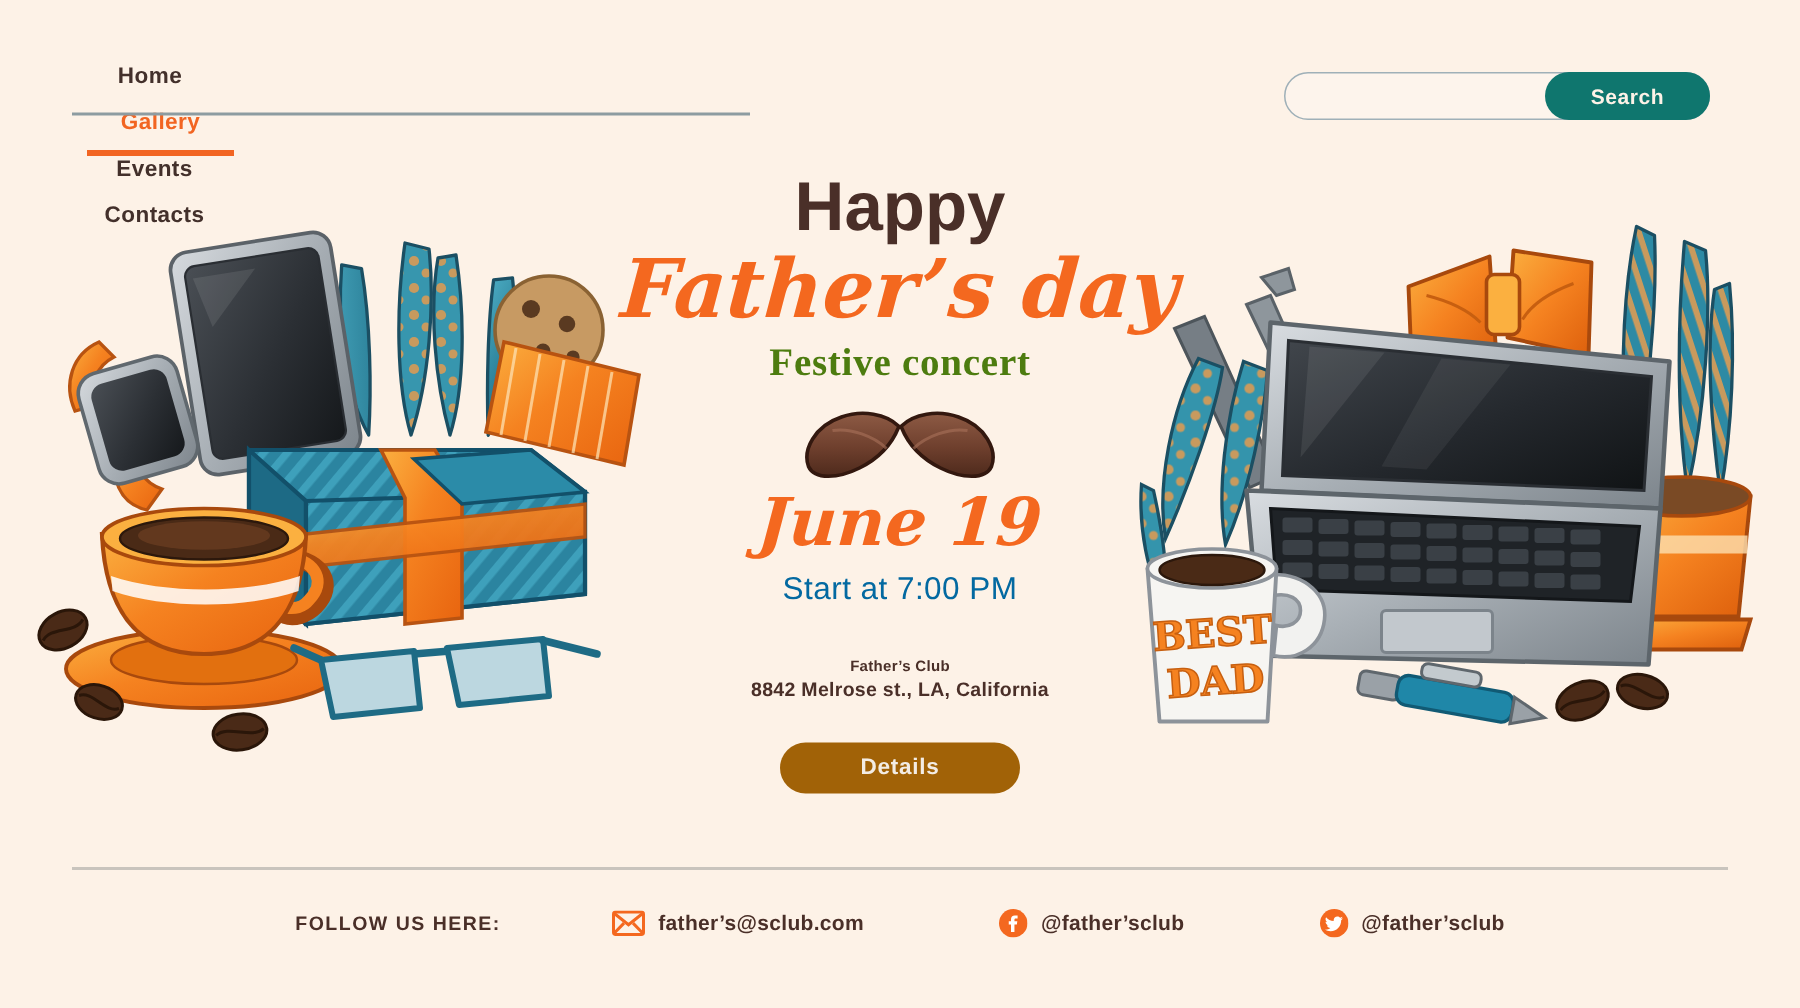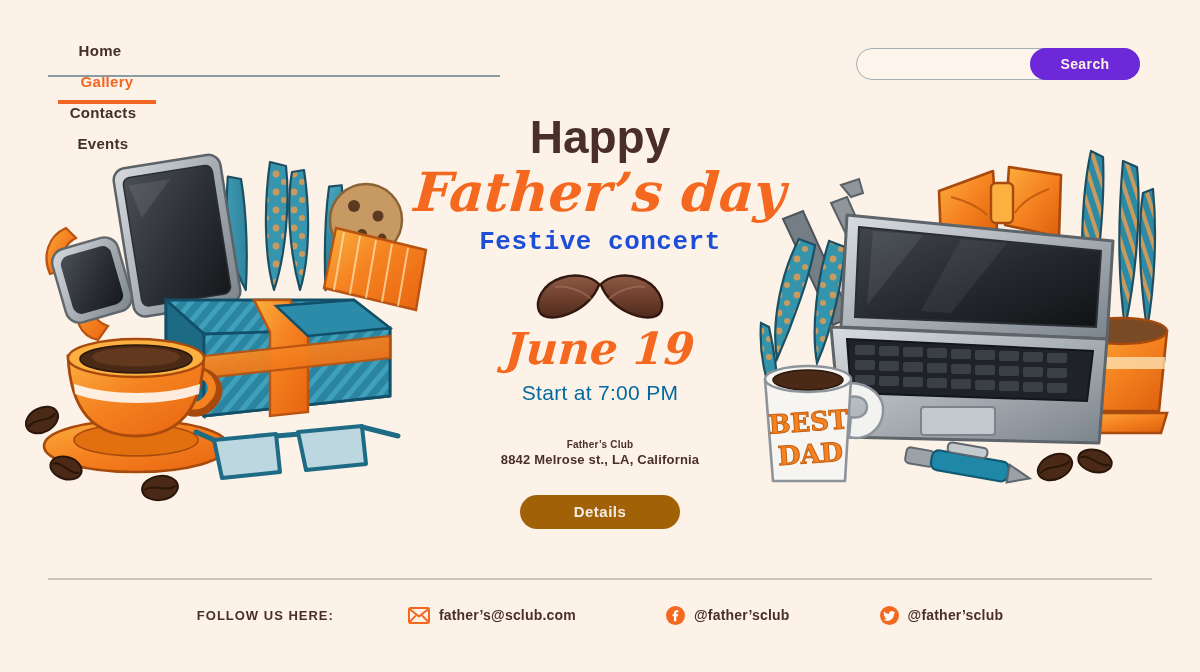--- a/index.html
+++ b/index.html
@@ -41,21 +41,21 @@
   .search-wrap{position:absolute;right:60px;top:48px;width:284px;height:32px;}
   .search-input{
     position:absolute;left:0;top:0;width:284px;height:32px;box-sizing:border-box;
     border:1px solid #9fb0b8;border-radius:16px;background:#fdf4ec;
     outline:none;padding:0 110px 0 18px;
     font-family:"Liberation Sans Narrow","Liberation Sans",sans-serif;
     font-size:13px;color:#43302b;
   }
   .search-btn{
     position:absolute;right:0;top:0;width:110px;height:32px;
-    background:#6d28d9;border:none;border-radius:16px;cursor:pointer;
+    background:#0f766e;border:none;border-radius:16px;cursor:pointer;
     color:#fdf2e7;
     font-family:"Liberation Sans Narrow","Liberation Sans",sans-serif;
     font-size:14px;font-weight:700;letter-spacing:.4px;
     display:flex;align-items:center;justify-content:center;
   }
 
   
   .hero{position:absolute;left:400px;top:110px;width:400px;text-align:center;}
   .hero-happy{
     font-family:"Liberation Sans Narrow","Liberation Sans",sans-serif;
@@ -63,22 +63,22 @@
     margin:4px;
   }
   .hero-script{
     font-family:"DejaVu Serif",serif;
     font-style:italic;font-weight:700;
     font-size:54px;color:#f4681f;line-height:1.05;
     margin:4px 0 0 0;
     transform:skewX(-4deg);
   }
   .hero-sub{
-    font-family:Liberation Mono, monospace;
-    font-size:26px;font-weight:700;color:#1d4ed8;letter-spacing:.5px;
+    font-family:Liberation Serif, serif;
+    font-size:26px;font-weight:700;color:#4d7c0f;letter-spacing:.5px;
     margin:6px 0 0 0;
   }
   .mustache{margin:16px auto 0 auto;width:130px;height:46px;display:block;}
   .hero-date{
     font-family:"DejaVu Serif",serif;font-style:italic;font-weight:700;
     font-size:44px;color:#f4681f;line-height:1;margin:8px 0 0 0;
     transform:skewX(-4deg);
   }
   .hero-time{
     font-family:"Liberation Sans Narrow","Liberation Sans",sans-serif;
@@ -128,25 +128,25 @@
 
   <div class="header">
 
     <div class="nav">
       <div class="nav-item n0">
         <span>Home</span>
       </div>
       <div class="nav-item n1 active">
         <span>Gallery</span>
       </div>
+      <div class="nav-item n2">
+        <span>Events</span>
+      </div>
       <div class="nav-item n3">
         <span>Contacts</span>
-      </div>
-      <div class="nav-item n2">
-        <span>Events</span>
       </div>
     </div>
     <div class="nav-rule"></div>
 
     <div class="search-wrap">
       <input class="search-input" type="text" placeholder="" style="">
       <button class="search-btn">
         <span>Search</span>
       </button>
     </div>

